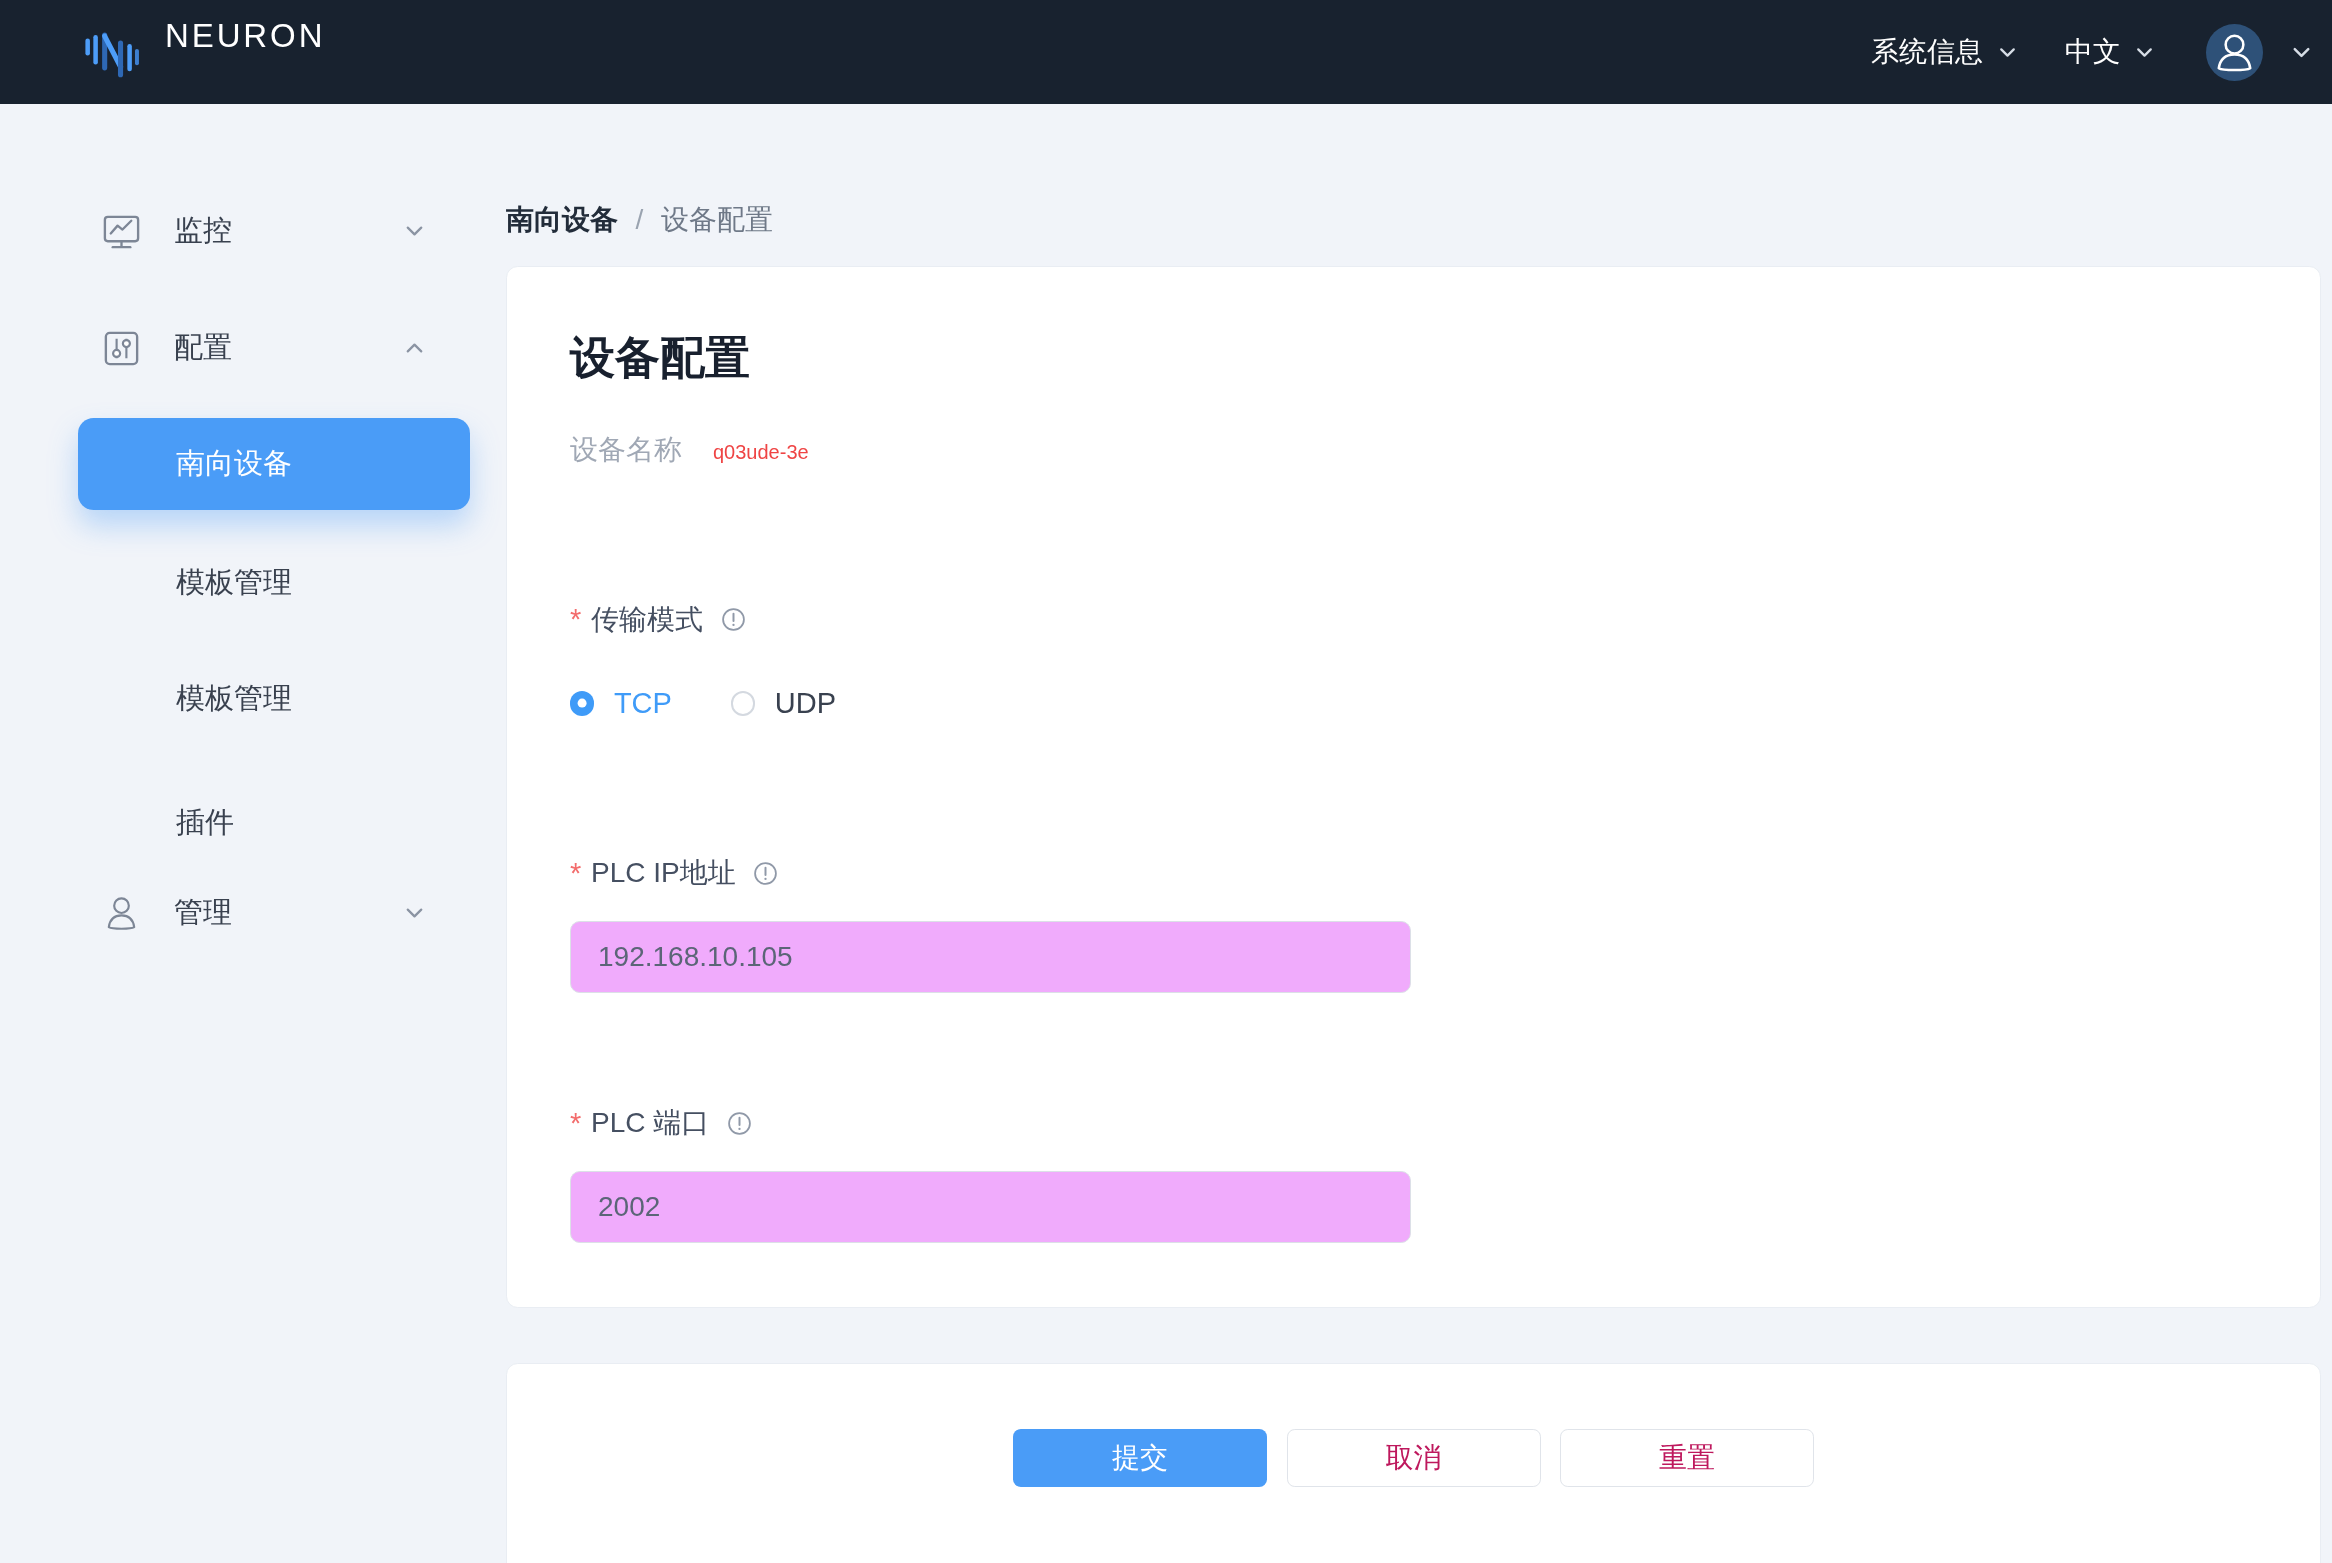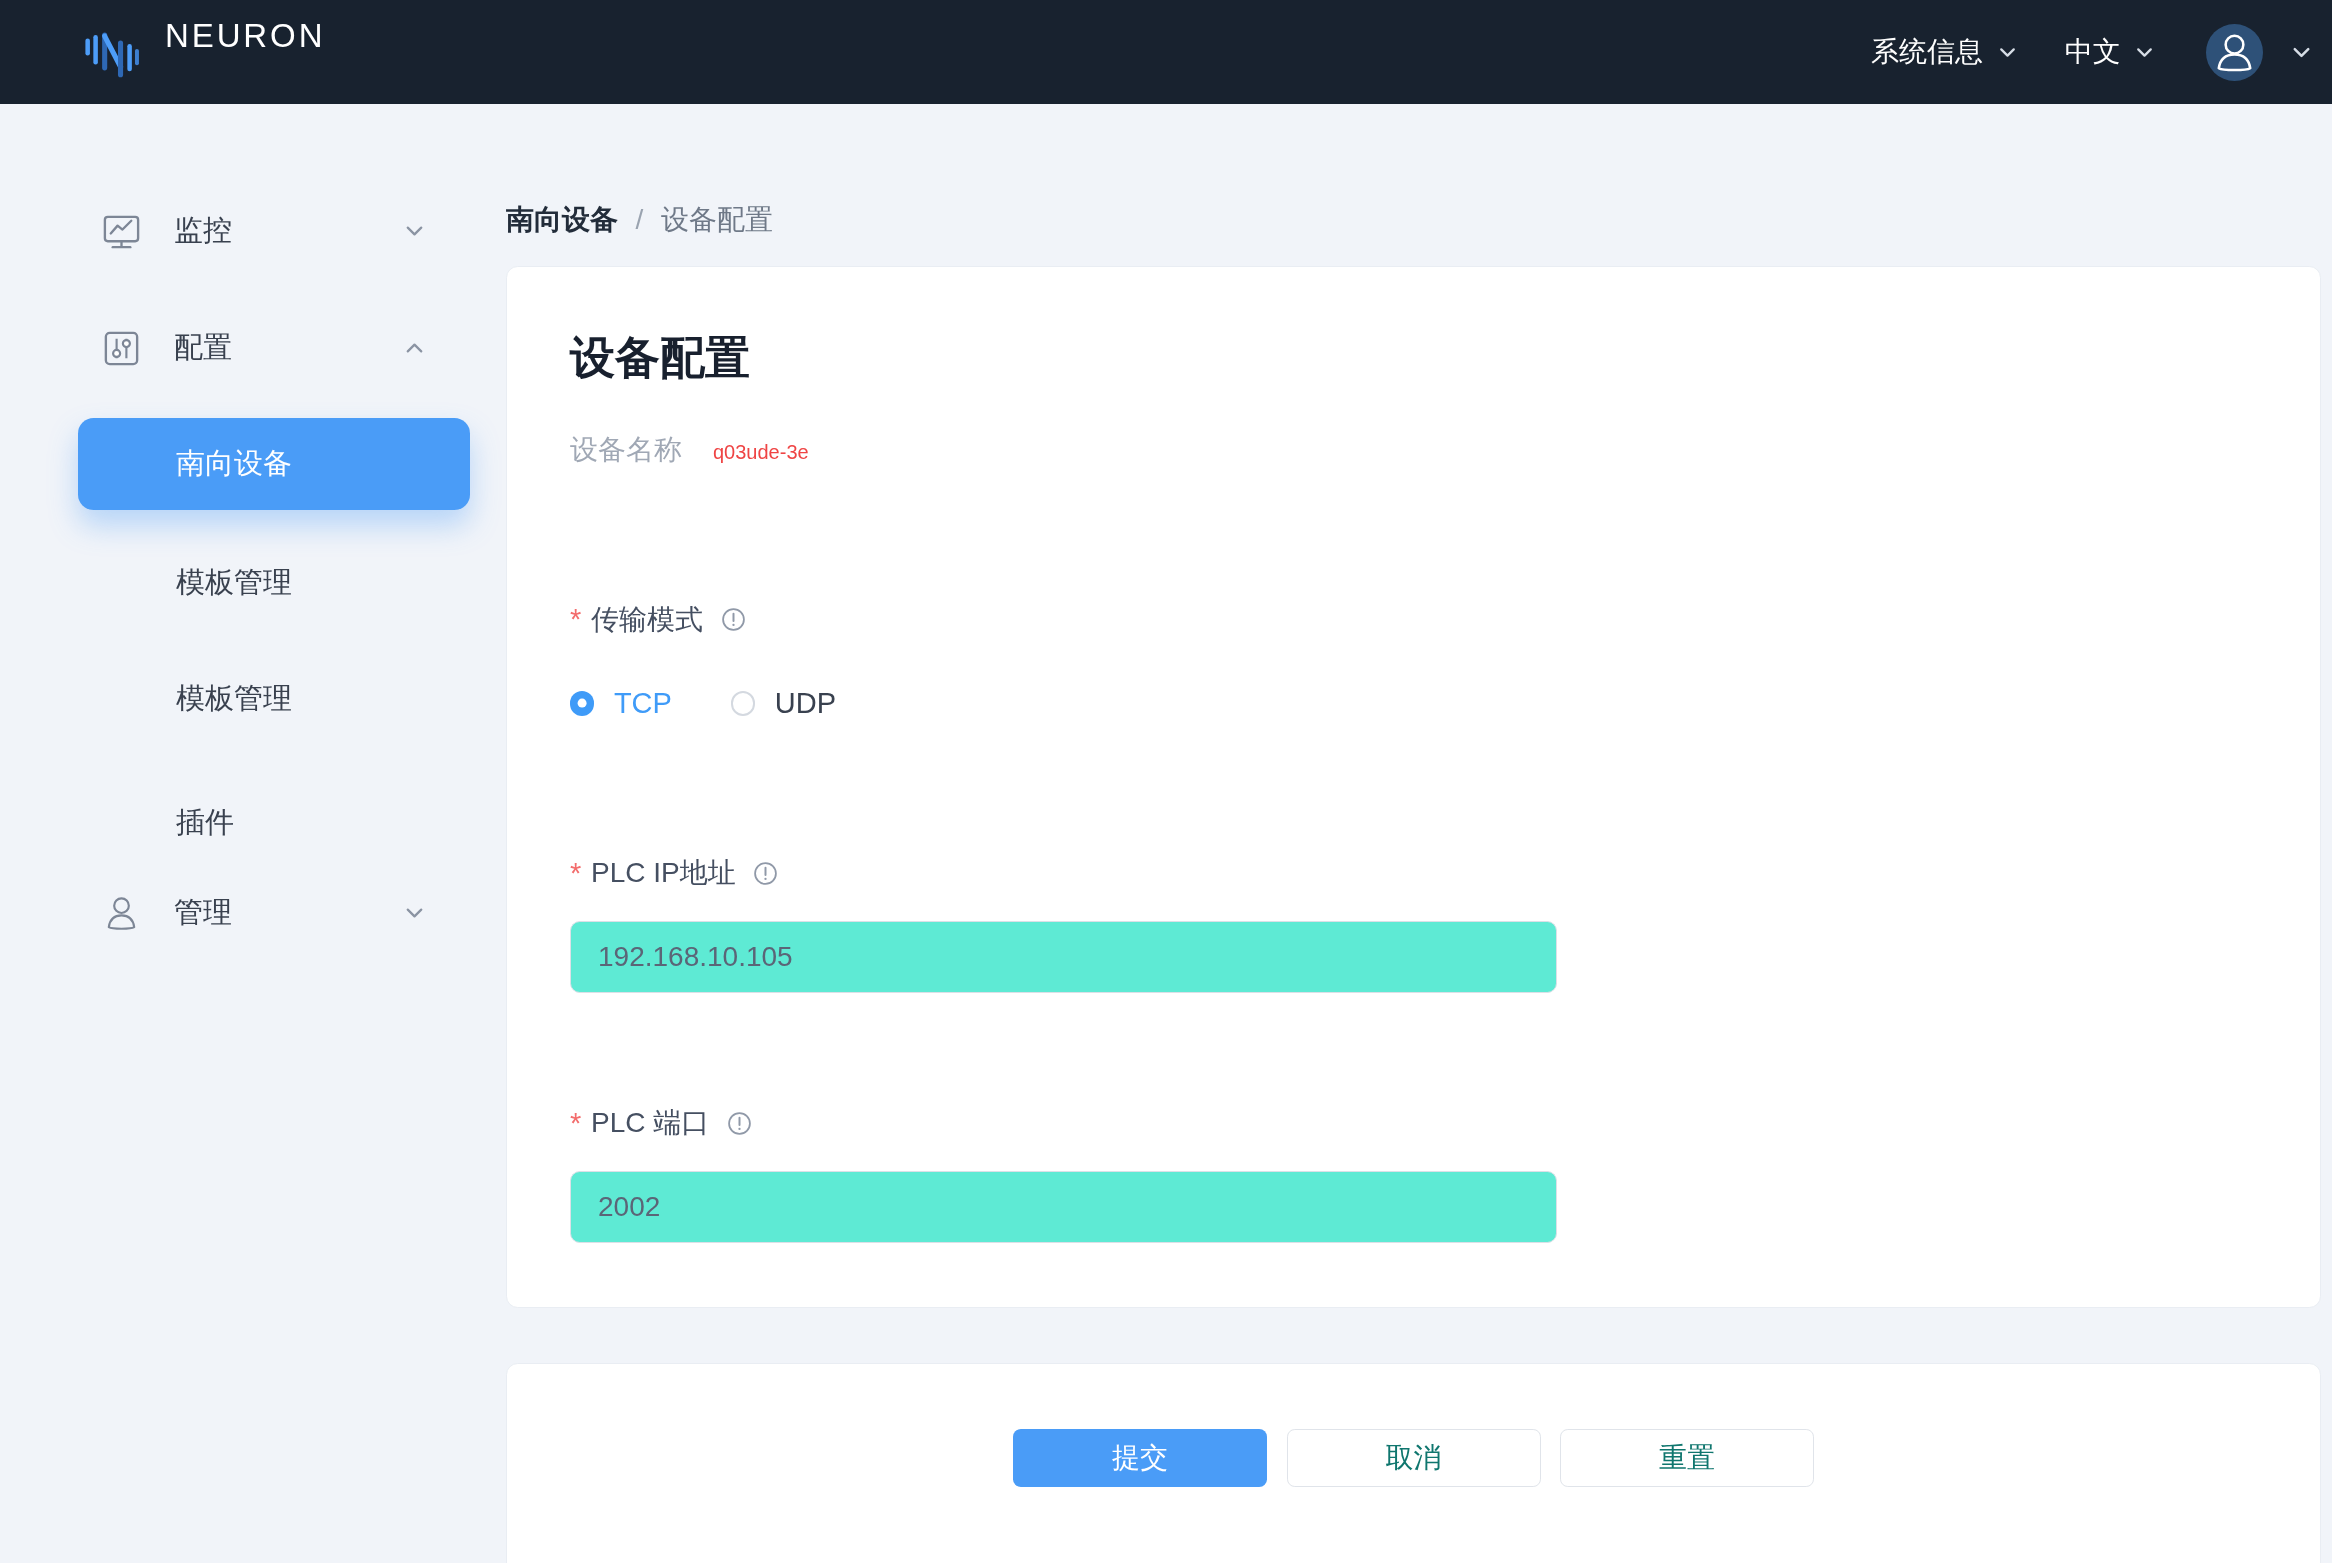--- a/index.html
+++ b/index.html
@@ -67,33 +67,33 @@
   .radio.checked::after { content:""; position:absolute; left:50%; top:50%; width:8.8px; height:8.8px; border-radius:50%; background:#fff; transform:translate(-50%,-50%); }
   .radio.unchecked { background:#fff; border:2px solid #d4d9e0; }
   .radio-label { margin-left:19.5px; font-size:29px; }
   .radio-label.active { color:#3f9bf8; }
   .radio-label.plain { color:#39414f; }
   .radio-opt { display:flex; align-items:center; cursor:pointer; }
   .radio-opt + .radio-opt { margin-left:59px; }
   .f-ip { margin-top:138px; }
   .f-port { margin-top:115px; }
   .text-input {
-    margin-top:31px; display:block; width:987px; height:72px;
-    border:1.5px solid #dce0e7; border-radius:9.8px; background:#5eead4;
+    margin-top:31px; display:block; width:841px; height:72px;
+    border:1.5px solid #dce0e7; border-radius:9.8px; background:#f0abfc;
     padding:0 27px; font-size:28px; color:#5b6577; outline:none;
     font-family:"Liberation Sans","DejaVu Sans",sans-serif;
   }
   .footer-card { margin-top:55px; height:293px; padding-top:65px; display:flex; justify-content:center; align-items:flex-start; gap:19.5px; }
   .btn {
     width:254px; height:58px; border-radius:7.8px; font-size:28px;
     display:flex; align-items:center; justify-content:center; cursor:pointer;
     font-family:"Liberation Sans","DejaVu Sans",sans-serif;
   }
   .btn-primary { background:#4a9cf7; color:#fff; border:none; }
-  .btn-plain { background:#fff; border:1.5px solid #e0e4ea; color:#0f766e; }
+  .btn-plain { background:#fff; border:1.5px solid #e0e4ea; color:#be185d; }
 </style>
 </head>
 <body>
 
 <header class="topbar">
   <div class="brand">
     <svg width="68" height="70" viewBox="0 0 120 100">
       <g stroke-linecap="round" fill="none">
         <line x1="10" y1="30" x2="10" y2="52" stroke="#4d9df8" stroke-width="8"></line>
         <line x1="24" y1="24" x2="24" y2="68" stroke="#4d9df8" stroke-width="8"></line>

